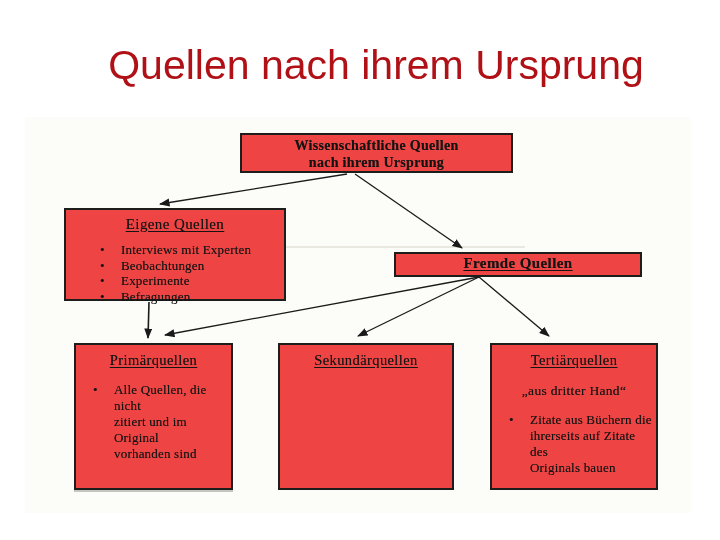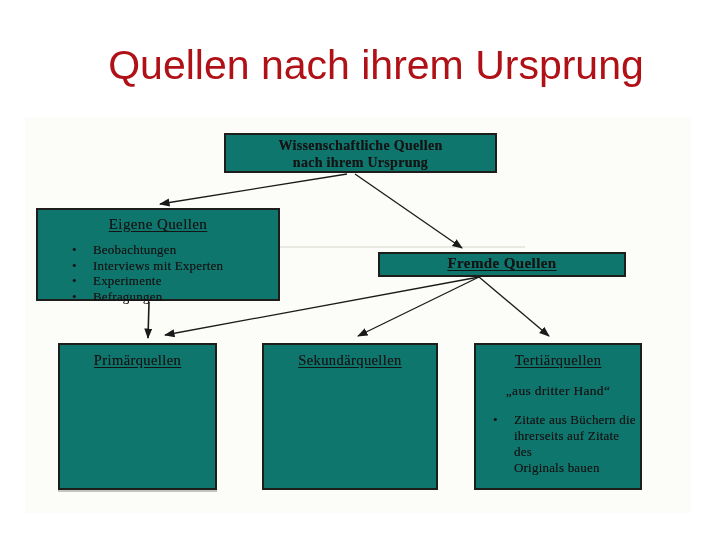--- a/index.html
+++ b/index.html
@@ -24,29 +24,30 @@
   }
   .scan-streak {
     position:absolute; left:140px; top:129px; width:360px; height:2px;
     background:#d9d9d0; opacity:.55;
   }
   
   .connectors { position:absolute; left:0; top:0; width:720px; height:540px; }
   
   .box {
     position:absolute; box-sizing:border-box;
-    background:#0f766e; border:2px solid #1d1d1b;
+    background:#ef4444; border:2px solid #1d1d1b;
     text-shadow:0 0 .5px rgba(20,20,20,.55);
+    margin-left:16px;
   }
   .box-root {
     left:224px; top:133px; width:273px; height:40px;
     font-weight:700; font-size:14px; line-height:17px; letter-spacing:.3px;
     text-align:center; padding-top:2px; white-space:pre-line;
   }
-  .box-eigene { left:36px; top:208px; width:244px; height:93px; }
+  .box-eigene { left:48px; top:208px; width:222px; height:93px; }
   .box-fremde { left:378px; top:252px; width:248px; height:25px;font-weight:bold; }
   .box-leaf   { top:343px; height:147px; }
   .box-primaer   { left:58px;  width:159px; box-shadow:0 2px 0 rgba(95,95,85,.35); }
   .box-sekundaer { left:262px; width:176px; }
   .box-tertiaer  { left:474px; width:168px; }
 
   .node-heading {
     text-align:center; font-size:15px; letter-spacing:.4px;
     text-decoration:underline; text-underline-offset:2px;
     margin-top:6px;
@@ -89,33 +90,38 @@
   <line x1="479" y1="277" x2="358" y2="336" stroke="#1a1a1a" stroke-width="1.3" marker-end="url(#ah)"></line>
   <line x1="479" y1="277" x2="549" y2="336" stroke="#1a1a1a" stroke-width="1.3" marker-end="url(#ah)"></line>
 </svg>
 
 <div class="box box-root">Wissenschaftliche Quellen
 nach ihrem Ursprung</div>
 
 <div class="box box-eigene">
   <div class="node-heading">Eigene Quellen</div>
   <ul class="bullet-list">
+    <li>Interviews mit Experten</li>
     <li>Beobachtungen</li>
-    <li>Interviews mit Experten</li>
     <li>Experimente</li>
     <li>Befragungen</li>
   </ul>
 </div>
 
 <div class="box box-fremde">
   <div class="node-heading">Fremde Quellen</div>
 </div>
 
 <div class="box box-leaf box-primaer">
   <div class="node-heading">Primärquellen</div>
+  <ul class="bullet-list">
+    <li>Alle Quellen, die nicht
+zitiert und im Original
+vorhanden sind</li>
+  </ul>
 </div>
 
 <div class="box box-leaf box-sekundaer">
   <div class="node-heading">Sekundärquellen</div>
 </div>
 
 <div class="box box-leaf box-tertiaer">
   <div class="node-heading">Tertiärquellen</div>
   <div class="node-subtitle">„aus dritter Hand“</div>
   <ul class="bullet-list">

